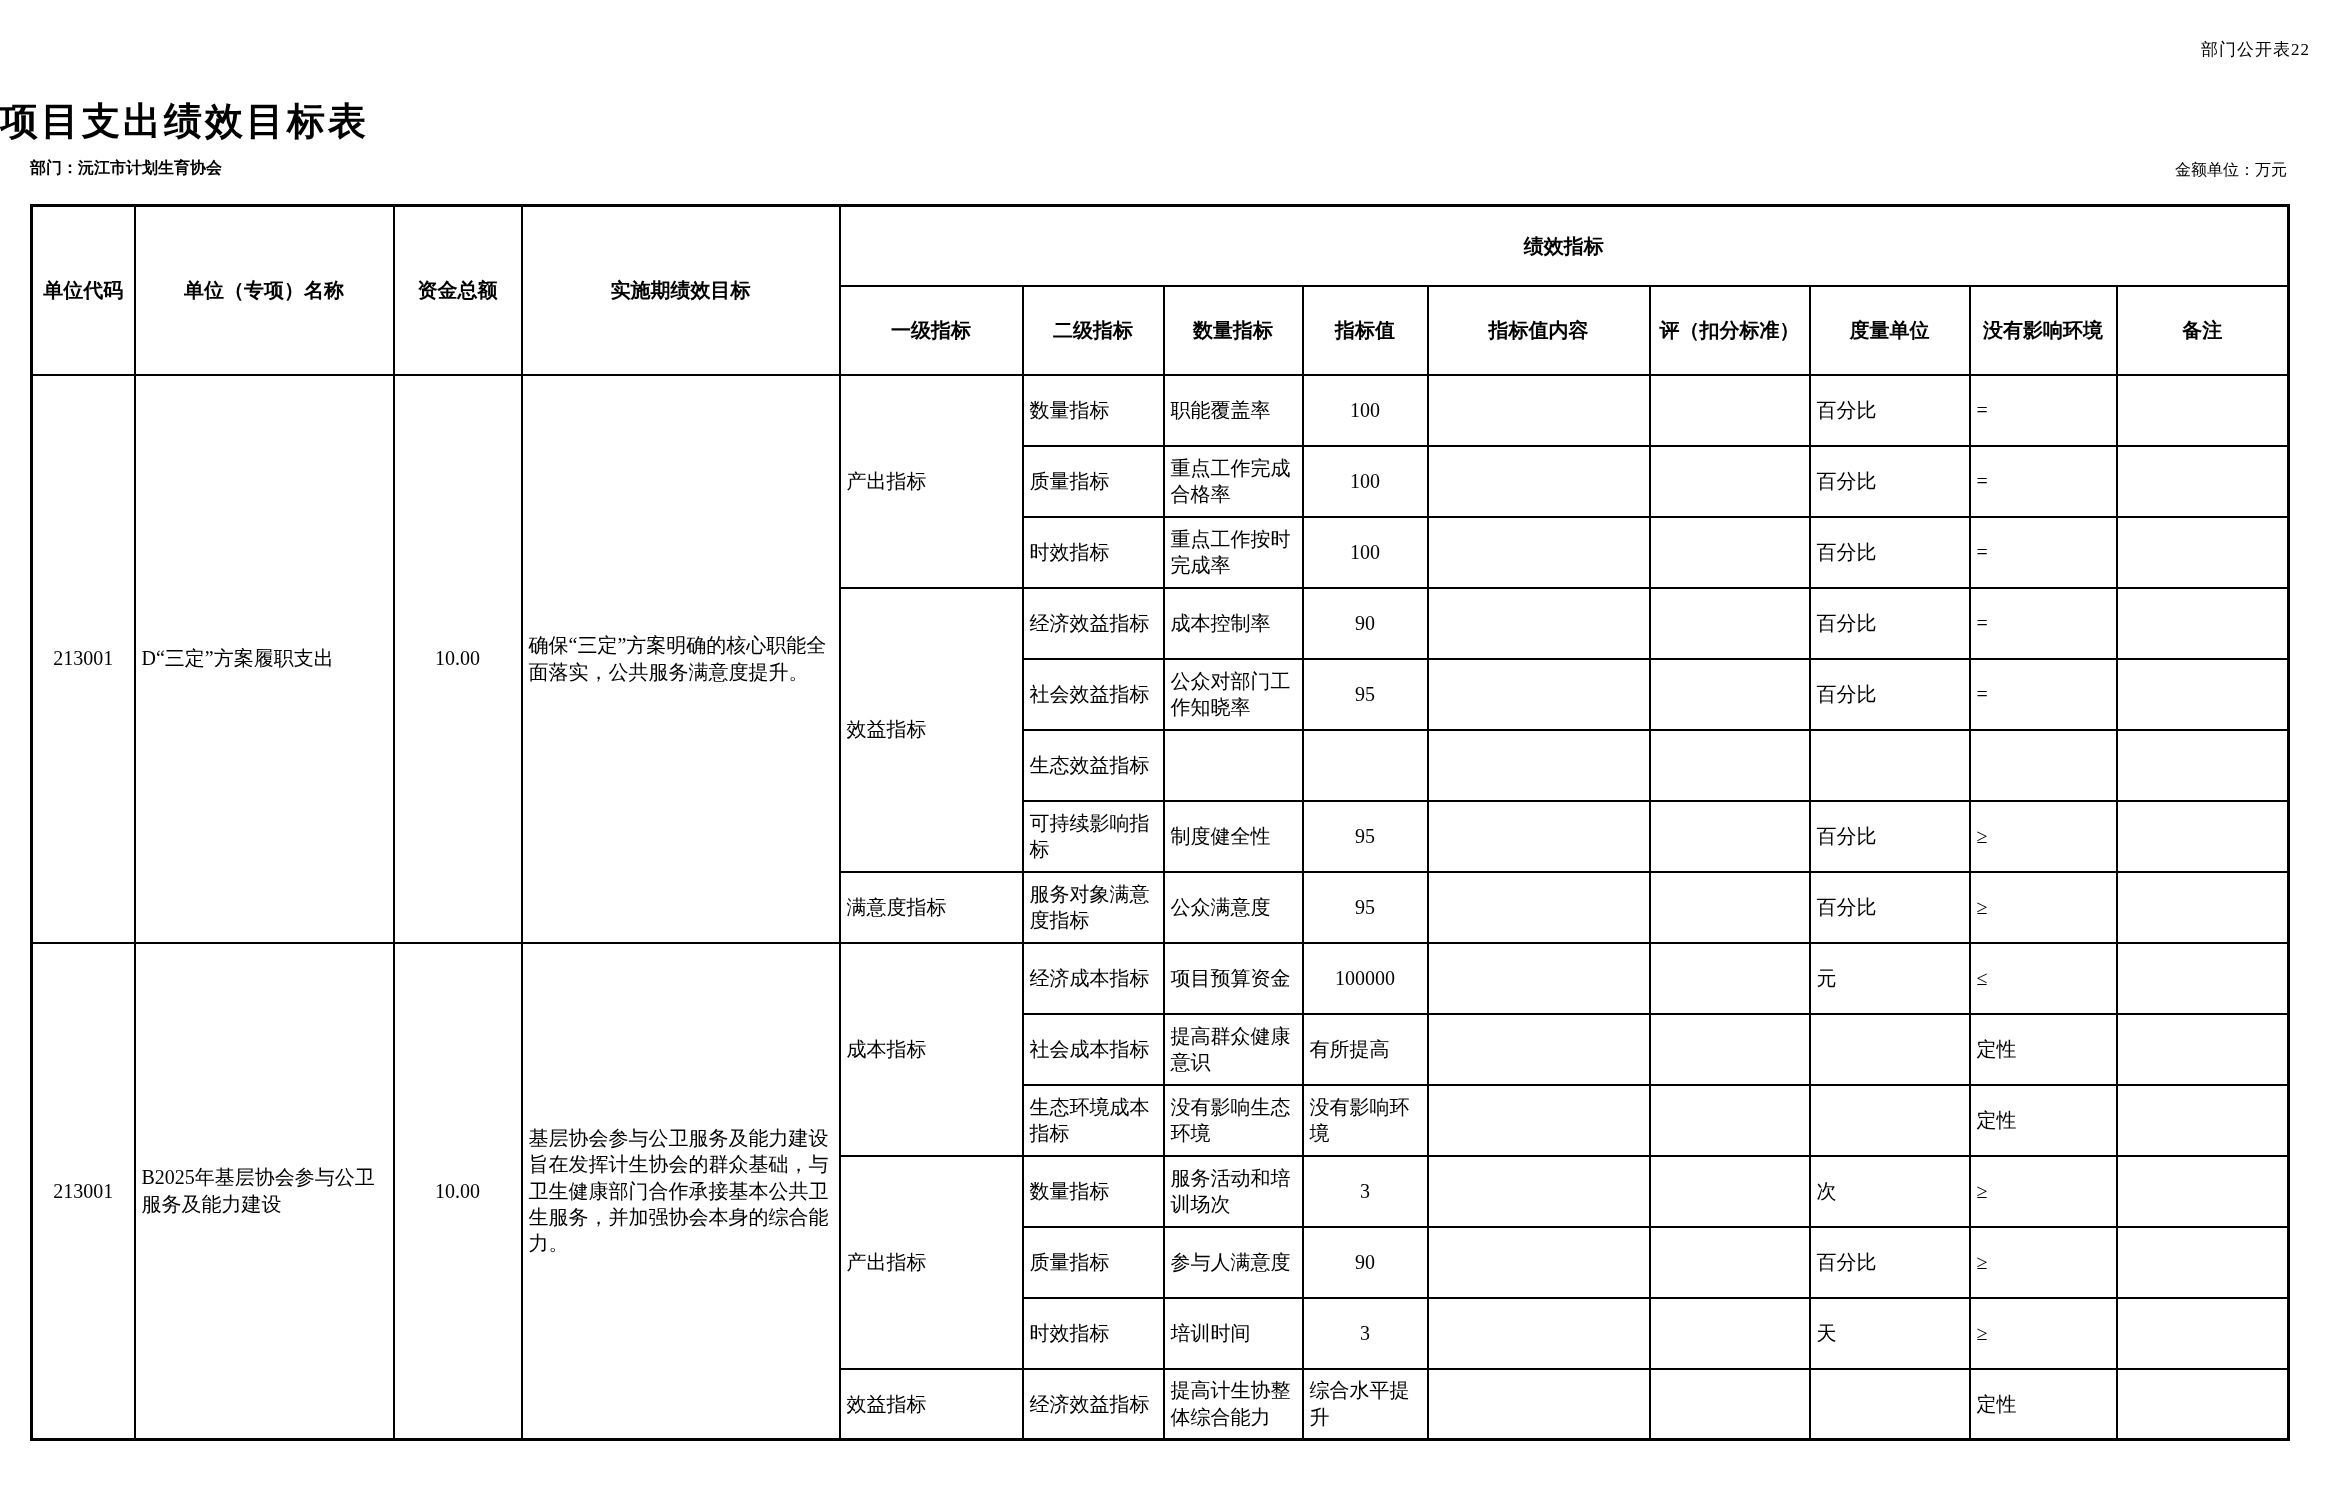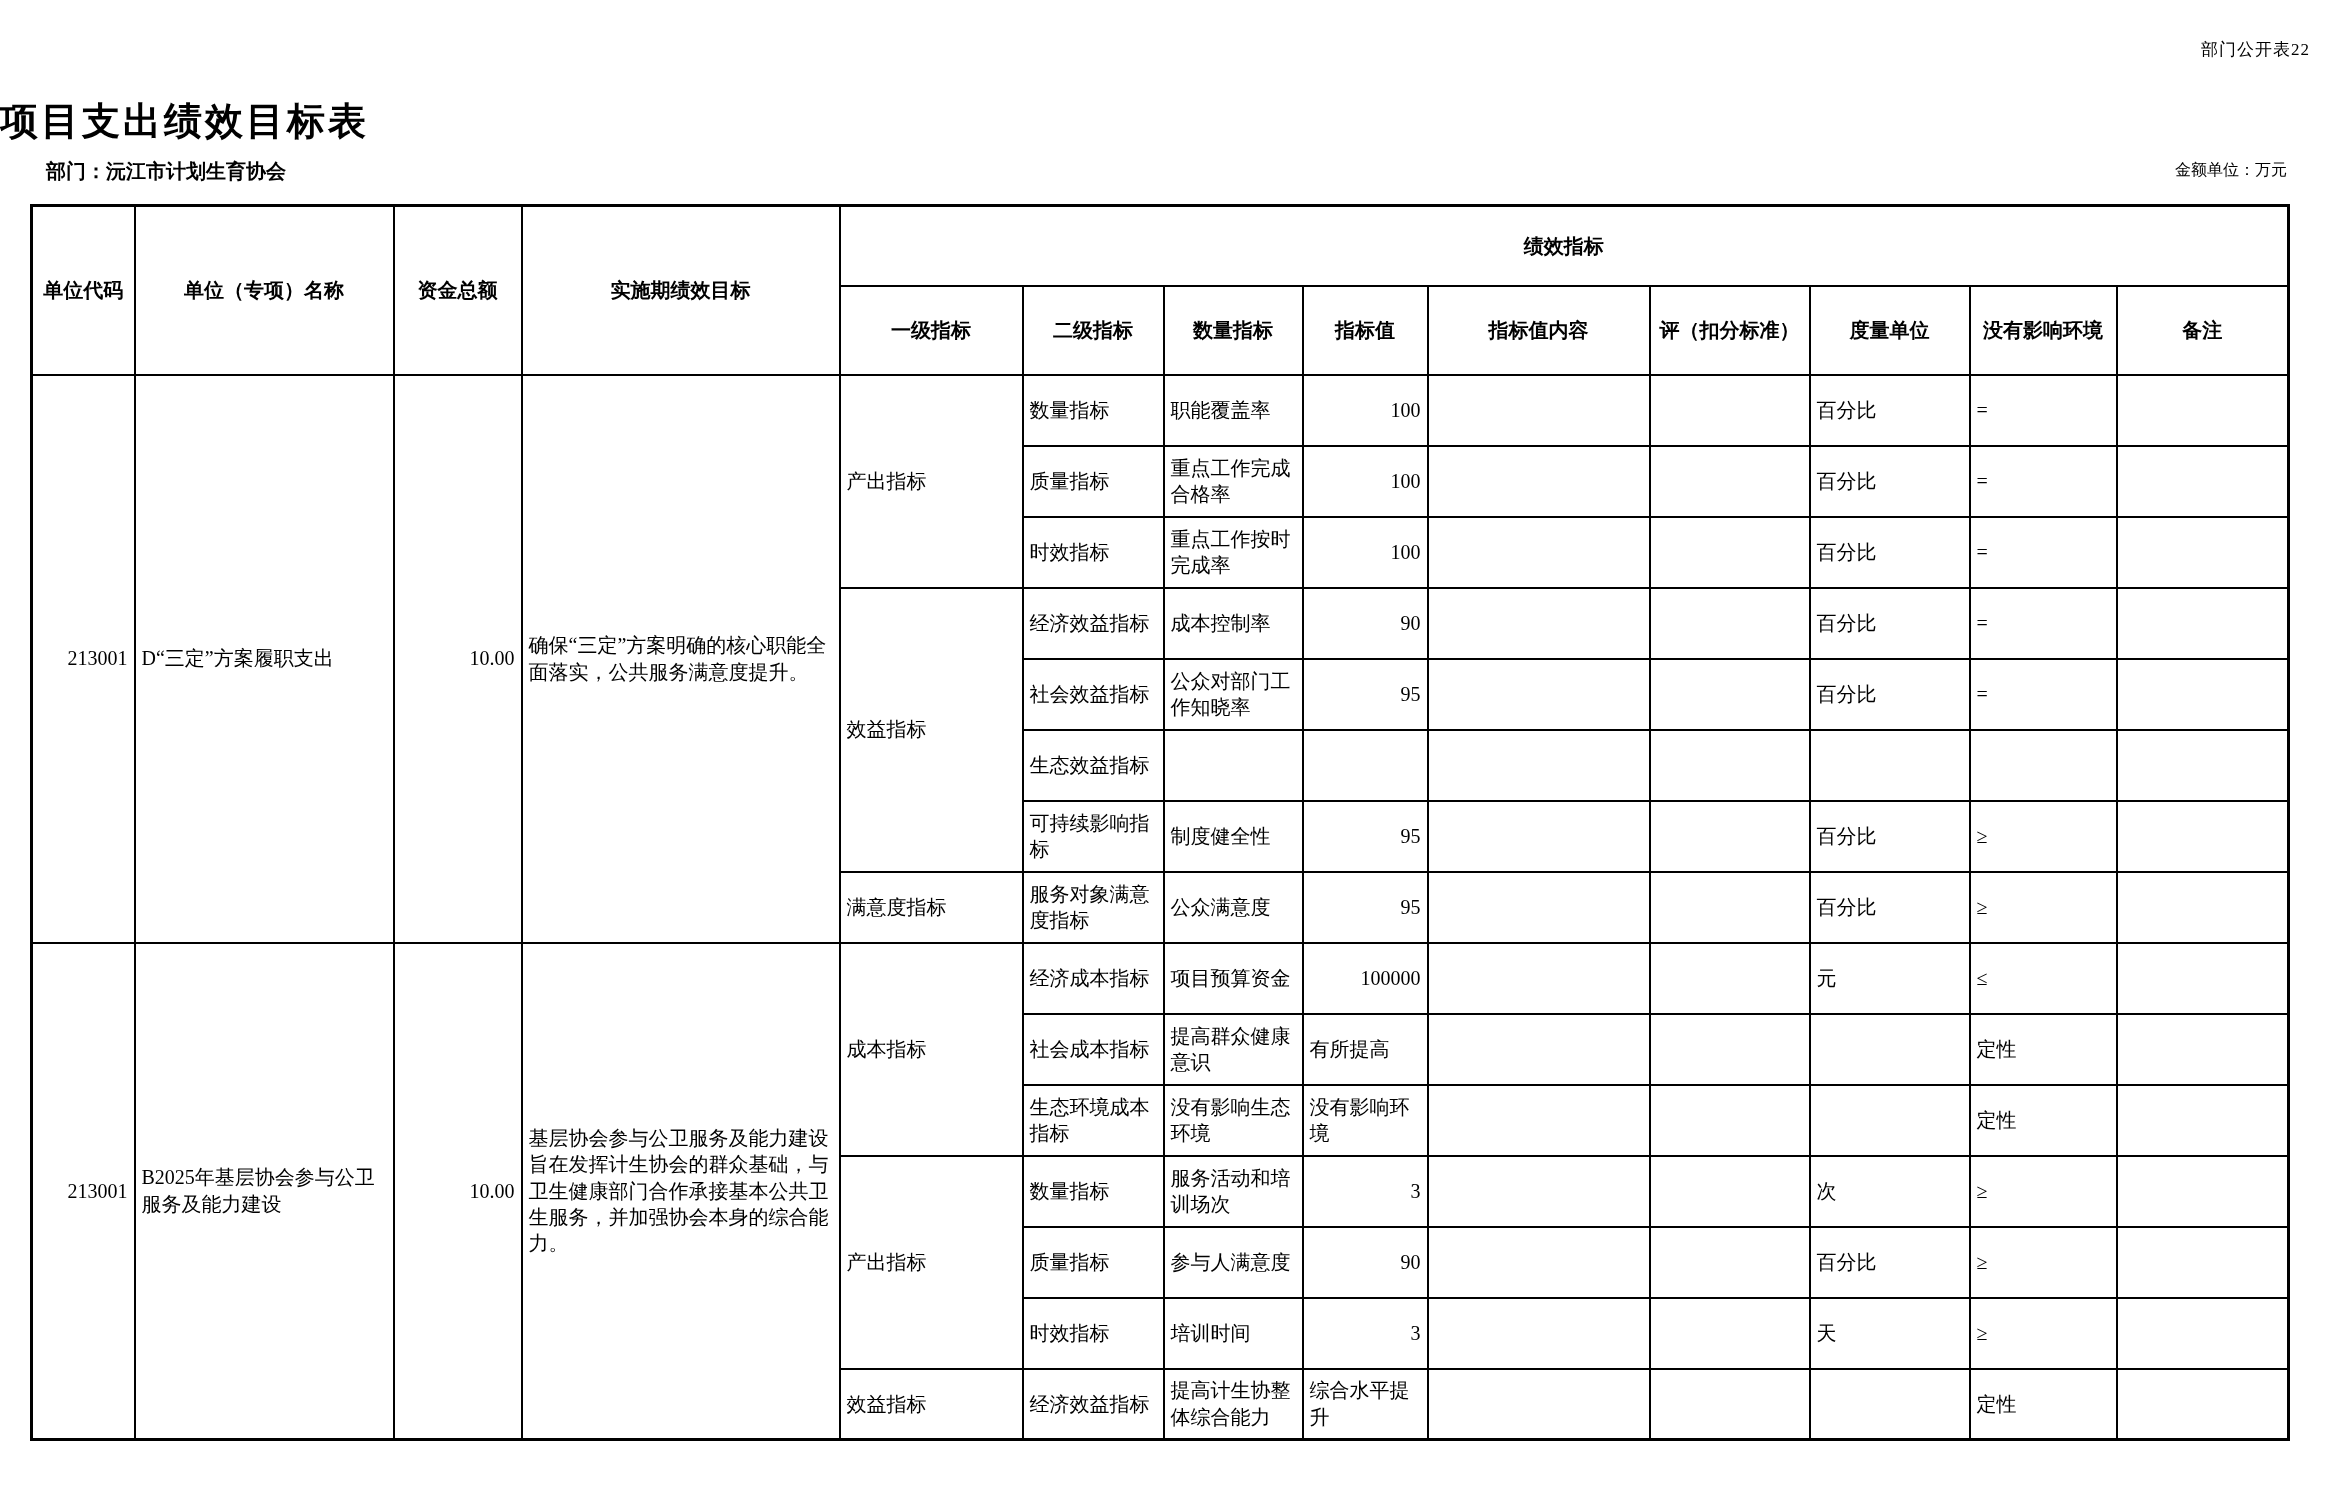--- a/index.html
+++ b/index.html
@@ -12,39 +12,39 @@
     position:absolute;top:38px;right:28px;
     font-size:17px;letter-spacing:1px;
   }
   .doc-title{
     position:absolute;top:96px;left:0;width:2338px;
     text-align:left;font-size:38px;font-weight:bold;letter-spacing:3px;
   }
   .meta-row{
     position:absolute;top:158px;left:30px;width:2257px;height:36px;
   }
-  .dept-label{position:absolute;left:0;top:0;font-size:20px;font-weight:bold;margin-left:16px;}
+  .dept-label{position:absolute;left:0;top:0;font-size:16px;font-weight:bold;}
   .unit-label{position:absolute;right:0;top:2px;font-size:16px;}
   table.perf{
     position:absolute;top:204px;left:30px;
     width:2257px;table-layout:fixed;
     border-collapse:collapse;border:3px solid #000;
   }
   table.perf th, table.perf td{
     border:2px solid #000;
     font-size:20px;line-height:1.32;
     padding:3px 6px;vertical-align:middle;
     overflow:hidden;word-break:break-all;
   }
   table.perf th{font-weight:bold;text-align:center;padding:3px 4px;}
   tr.hdr-top{height:80px;}
   tr.hdr-sub{height:89px;}
   tr.data-row{height:71px;}
   td.al{text-align:left;}
-  td.ar{text-align:right;padding-right:3px;margin-left:20px;}
+  td.ar{text-align:center;padding-right:3px;margin-left:20px;}
   td.ac{}
 </style>
 </head>
 <body>
 
 <div class="sheet-label">部门公开表22</div>
 <div class="doc-title">项目支出绩效目标表</div>
 <div class="meta-row">
   <span class="dept-label">部门：沅江市计划生育协会</span>
   <span class="unit-label">金额单位：万元</span>

